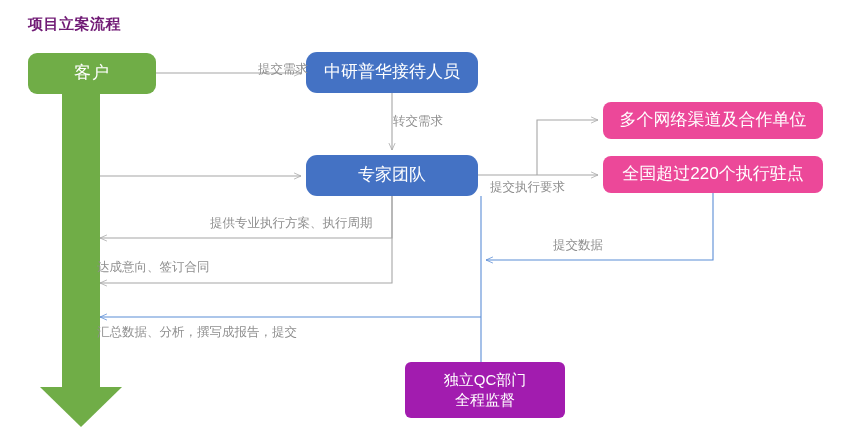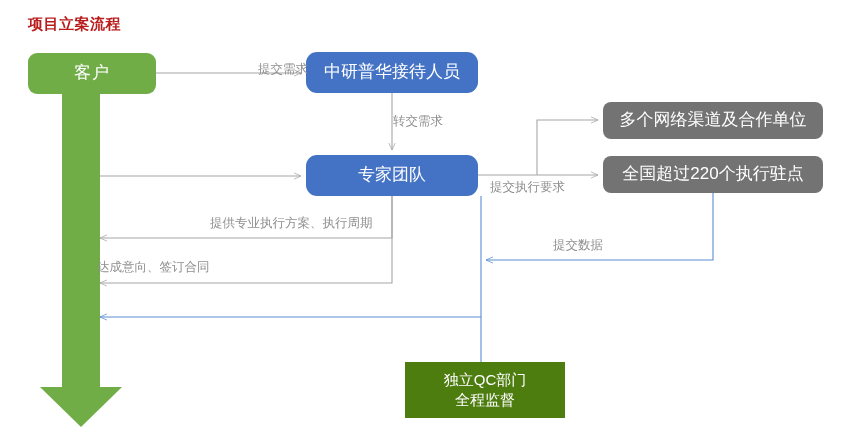--- a/index.html
+++ b/index.html
@@ -58,21 +58,21 @@
     width: 172px;
     height: 41px;
   }
   .node-expert {
     left: 306px;
     top: 155px;
     width: 172px;
     height: 41px;
   }
   .node-orange {
-    background: #737373;
+    background: #ec4899;
     border-radius: 8px;
     font-size: 17px;
     text-align: right;
   }
   .node-channels {
     left: 603px;
     top: 102px;
     width: 220px;
     height: 37px;
   }
@@ -80,32 +80,32 @@
     left: 603px;
     top: 156px;
     width: 220px;
     height: 37px;
   }
   .node-qc {
     left: 405px;
     top: 362px;
     width: 160px;
     height: 56px;
-    background: #4d7c0f;
-    border-radius: 0;
+    background: #a21caf;
+    border-radius: 6px;
     font-size: 15px;
     line-height: 1.35;
   }
   .title {
     position: absolute;
     left: 28px;
     top: 15px;
     font-size: 15px;
     font-weight: bold;
-    color: #b91c1c;
+    color: #701a75;
     letter-spacing: 0.5px;
     z-index: 3;
   }
   .edge-label {
     position: absolute;
     font-size: 12.5px;
     color: #8f8f8f;
     white-space: pre-line;
     line-height: 1.55;
     z-index: 4;
@@ -177,18 +177,19 @@
 
   <div class="edge-label lbl-submit-req">提交需求</div>
 
   <div class="edge-label lbl-transfer-req">转交需求</div>
 
 
   <div class="edge-label lbl-plan">提供专业执行方案、执行周期</div>
 
   <div class="edge-label lbl-contract">达成意向、签订合同</div>
 
+  <div class="edge-label lbl-report">汇总数据、分析，撰写成报告，提交</div>
 
   <div class="edge-label lbl-exec-req">提交执行要求</div>
 
   <div class="edge-label lbl-data">提交数据</div>
 
 </div>
 
 </body></html>

